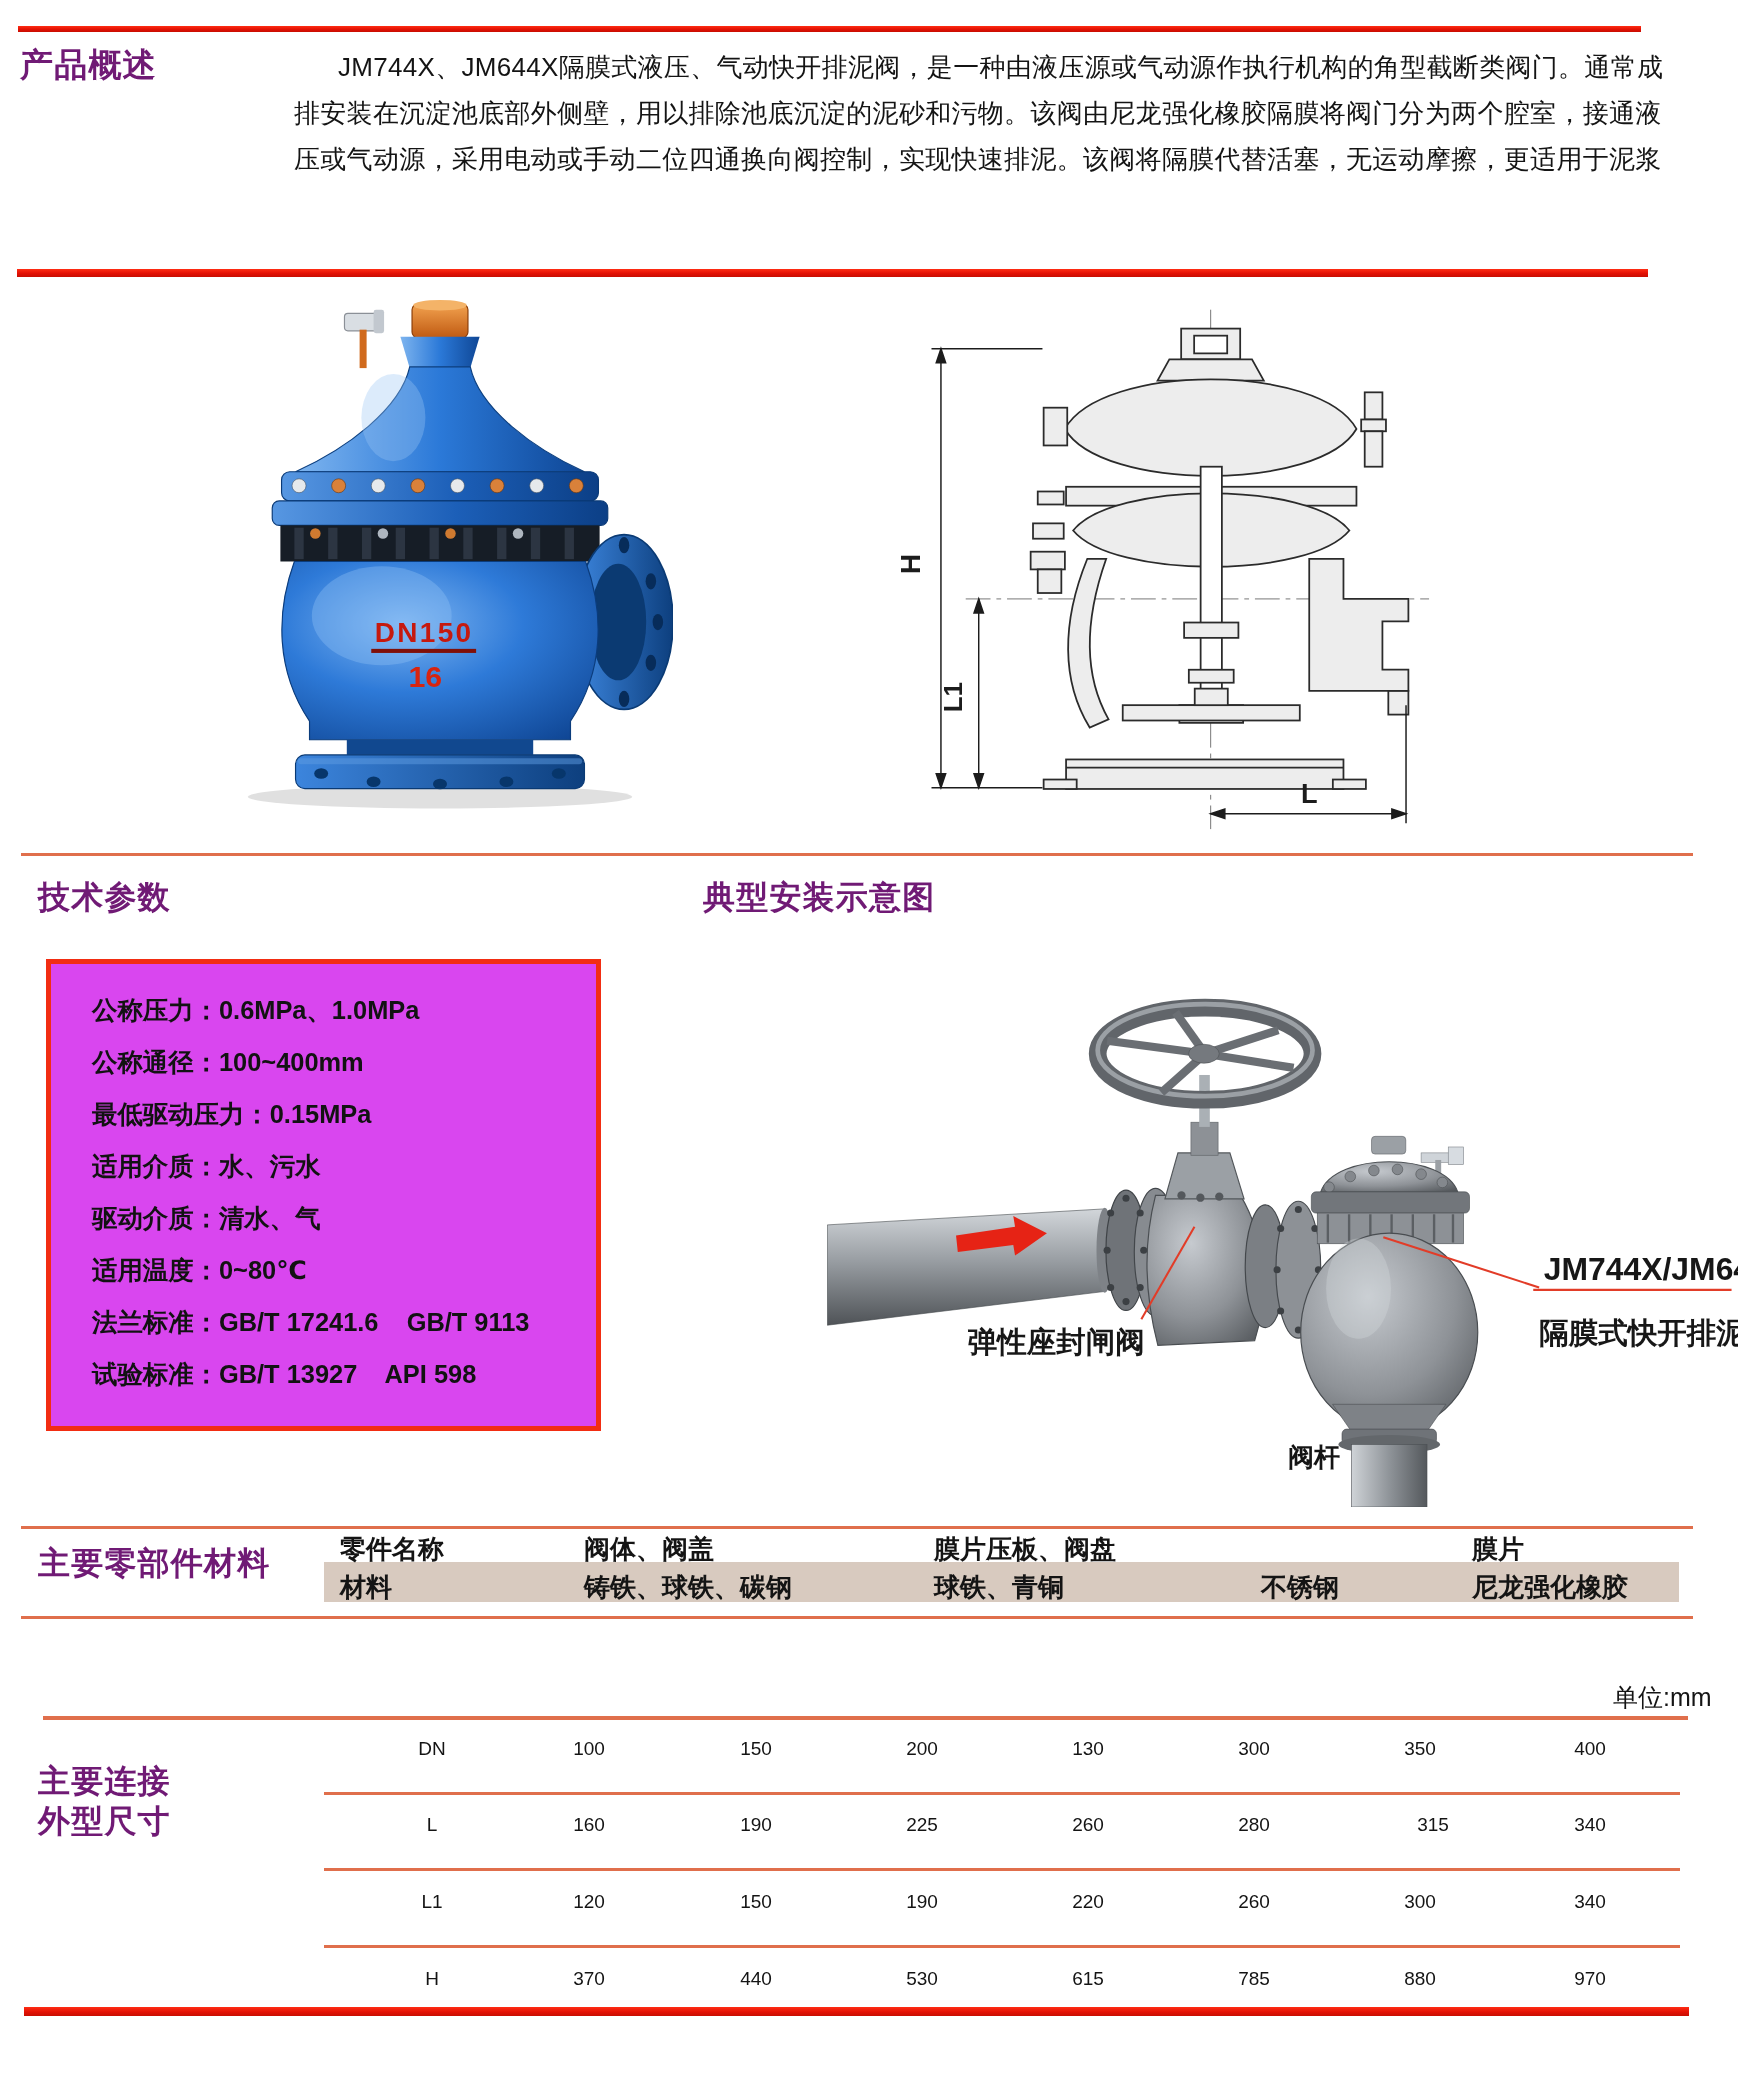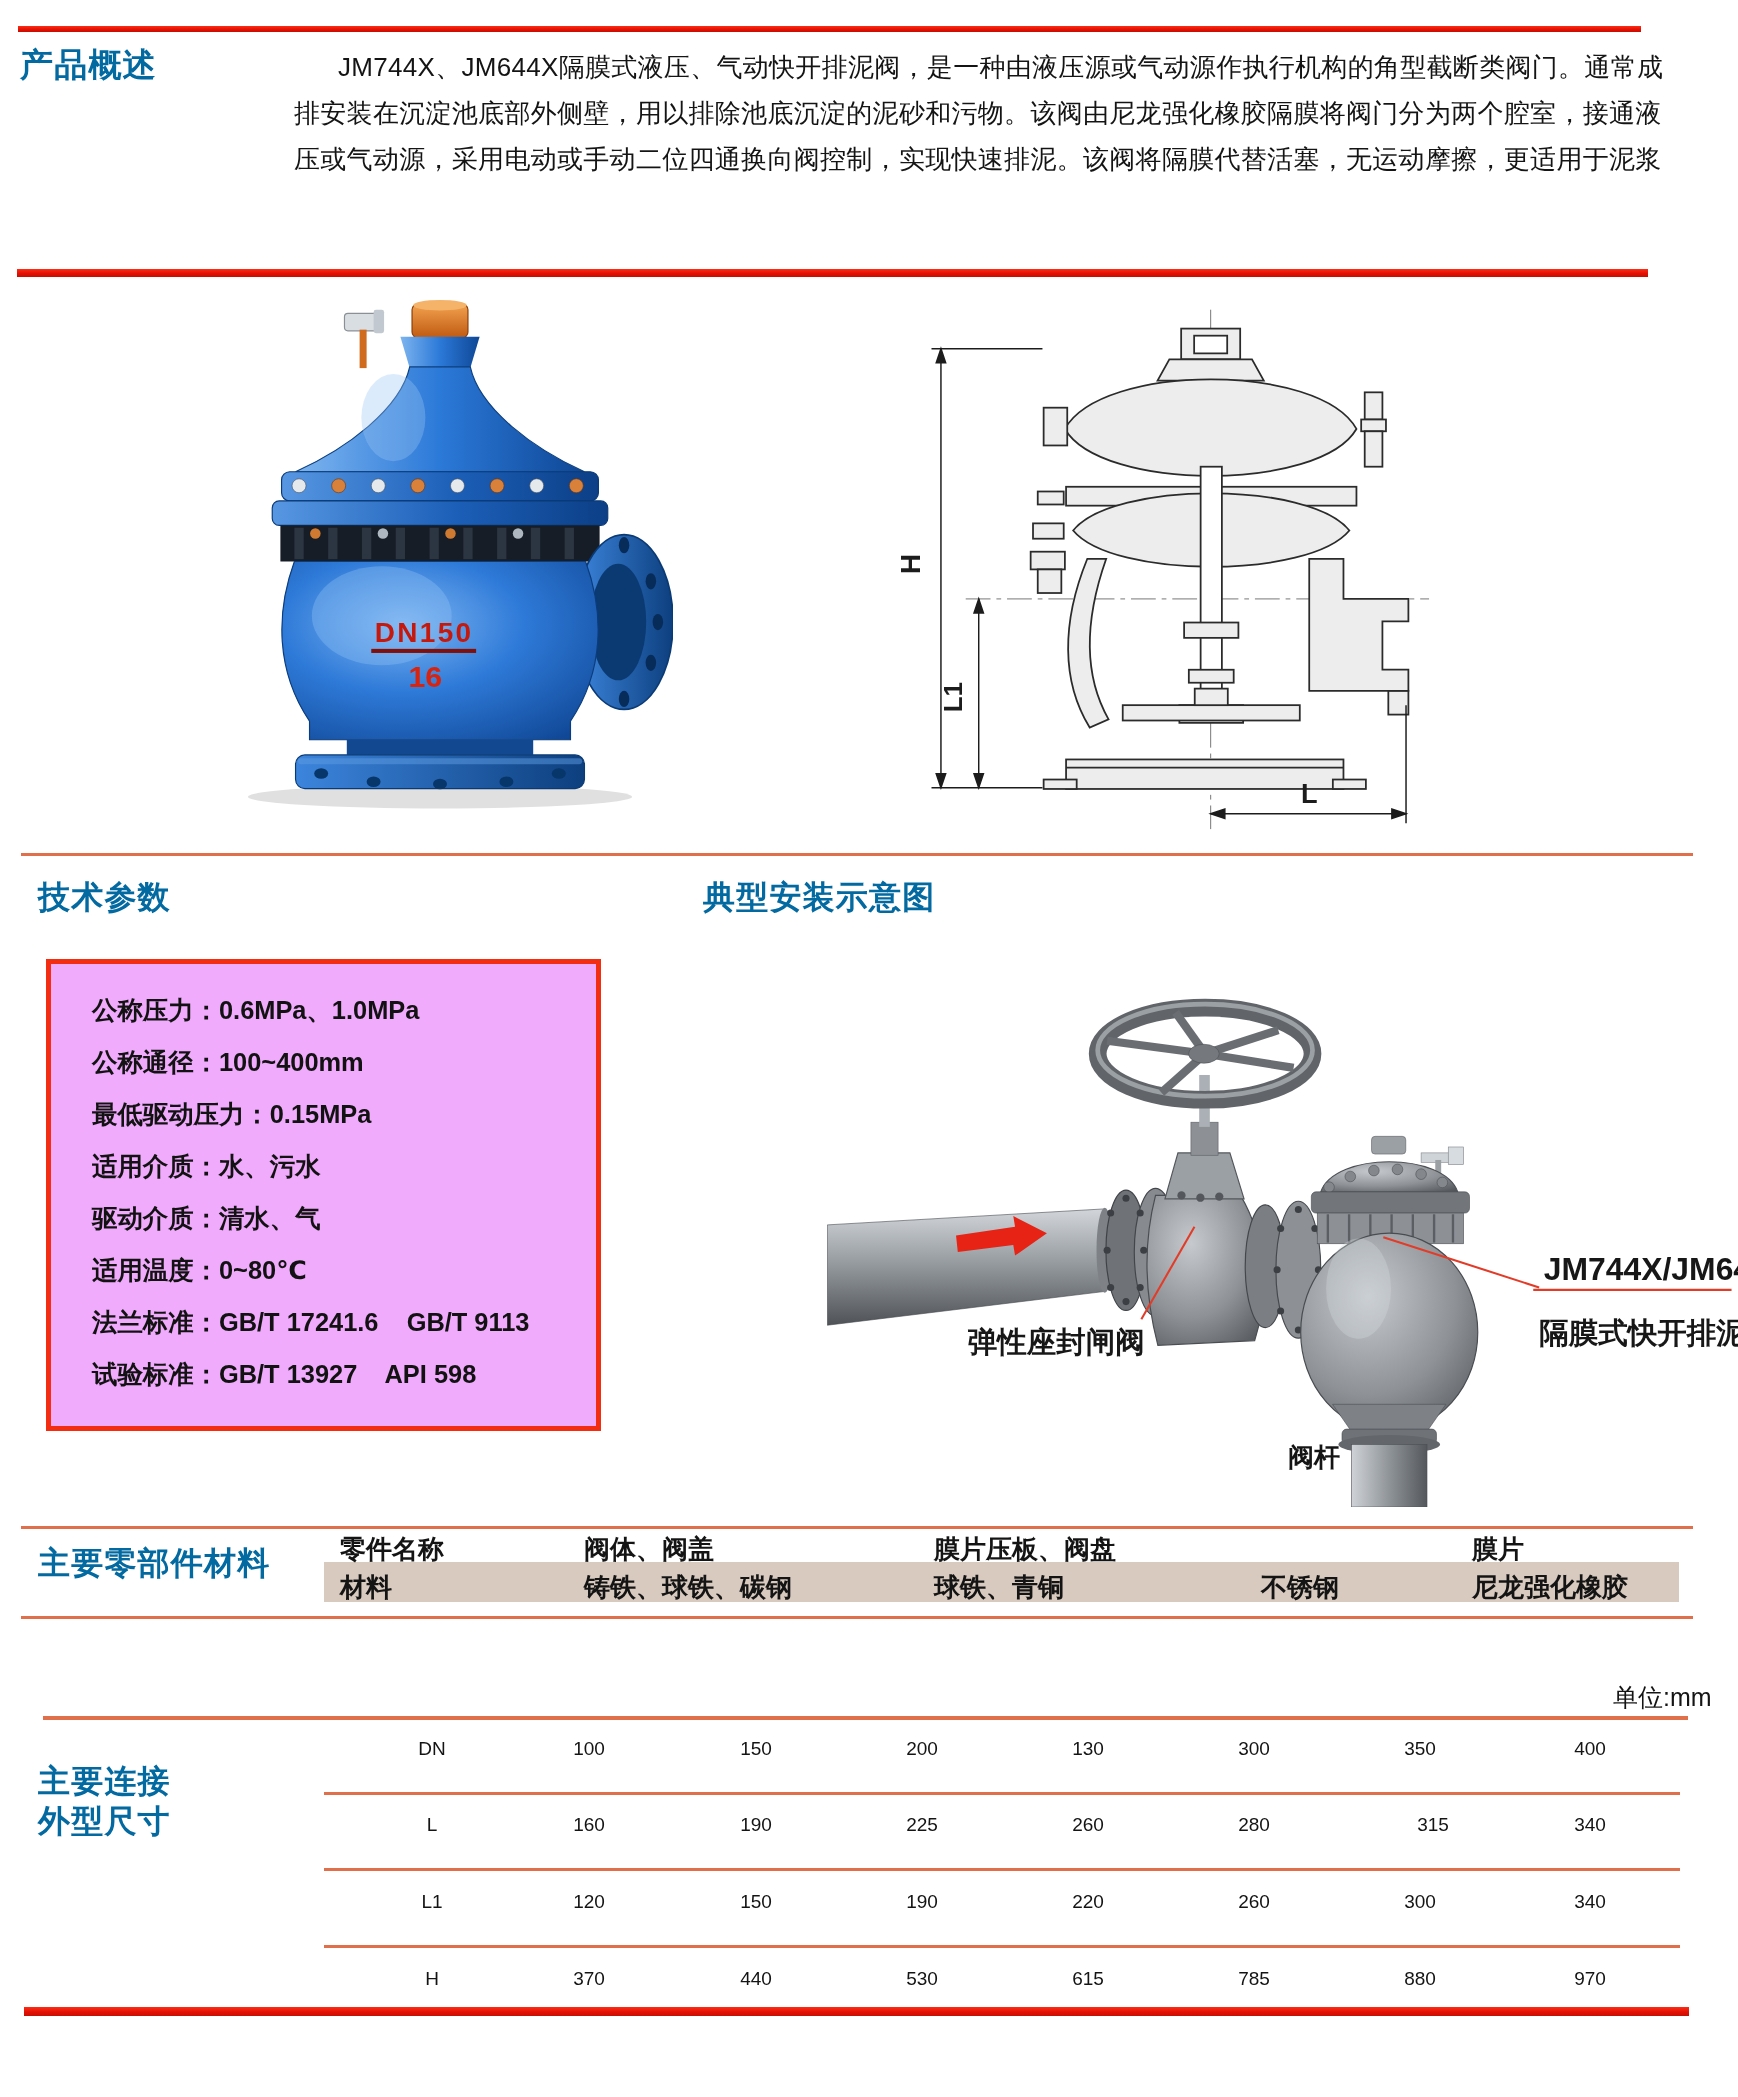--- a/index.html
+++ b/index.html
@@ -3,27 +3,27 @@
 <meta charset="utf-8">
 <style>
   html,body{margin:0;padding:0;background:#ffffff;}
   .page{
     position:relative;width:1738px;height:2097px;background:#ffffff;overflow:hidden;
     font-family:"Liberation Sans","DejaVu Sans",sans-serif;color:#161616;
   }
   .abs{position:absolute;}
   .red-rule{position:absolute;background:linear-gradient(180deg,#ff2d14 0%,#e31104 55%,#c70e02 100%);}
   .thin-rule{position:absolute;background:#e06f4c;}
-  .sec-title{position:absolute;font-weight:bold;font-size:32px;color:#0369a1;letter-spacing:1.2px;white-space:nowrap;}
+  .sec-title{position:absolute;font-weight:bold;font-size:32px;color:#701a75;letter-spacing:1.2px;white-space:nowrap;}
   .para{position:absolute;left:294px;top:44px;width:1357px;font-size:26px;line-height:46px;color:#141414;}
   .para .pline{white-space:nowrap;letter-spacing:0.3px;}
   .para .pline.first{text-indent:44px;}
   .spec-box{
     position:absolute;left:46px;top:959px;width:555px;height:472px;box-sizing:border-box;
-    border:5.3px solid #f22d12;background:#f0abfc;padding:20px 0 0 41px;
+    border:5.3px solid #f22d12;background:#d946ef;padding:20px 0 0 41px;
   }
   .spec-box .srow{font-size:25.4px;font-weight:600;line-height:52px;color:#121212;white-space:pre;}
   .mat-cell{position:absolute;font-size:26px;font-weight:bold;color:#141414;white-space:nowrap;}
   .dim-cell{position:absolute;font-size:19px;color:#141414;transform:translateX(-50%);white-space:nowrap;}
   .beige-band{position:absolute;background:#d8cabf;}
   .unit-note{position:absolute;font-size:25px;color:#141414;white-space:nowrap;}
   svg text{font-family:"Liberation Sans","DejaVu Sans",sans-serif;}
 </style>
 </head>
 <body>

